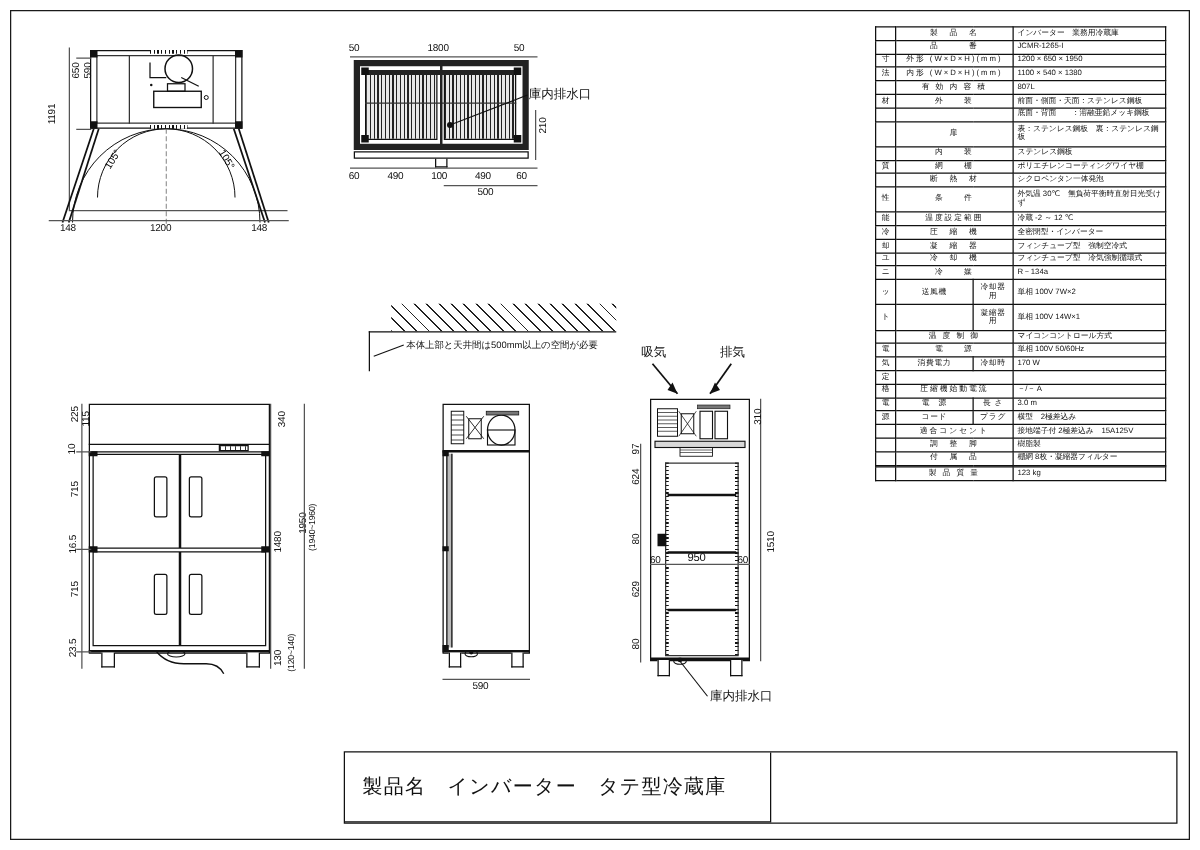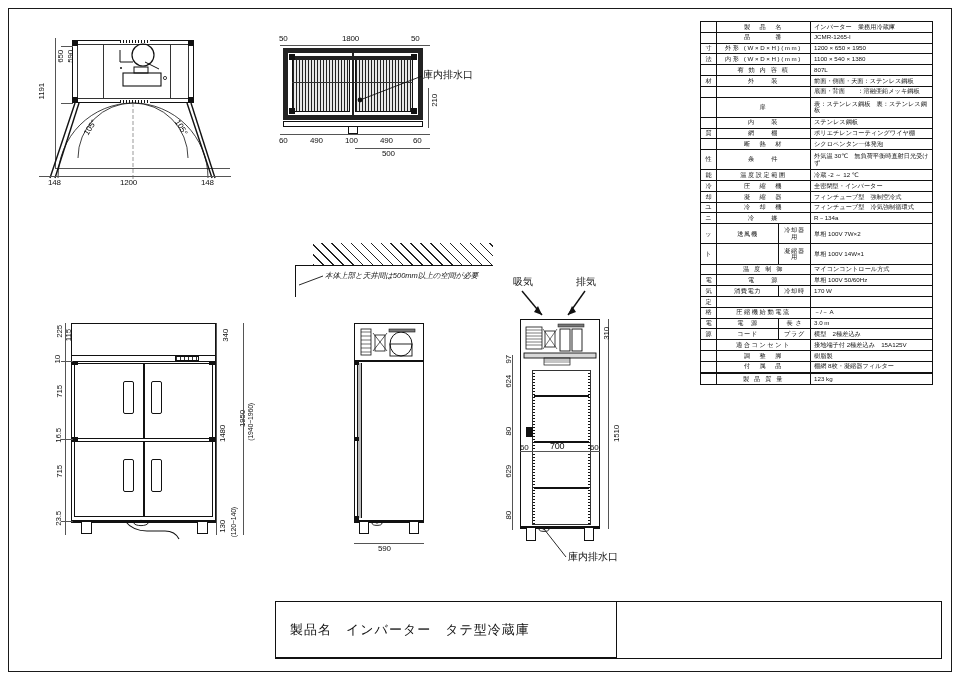--- a/index.html
+++ b/index.html
@@ -23,21 +23,21 @@
     line-height:1.05;vertical-align:middle;}
   #spec td.c{text-align:center;letter-spacing:1.6px;}
   #spec td.c2{text-align:center;letter-spacing:0.6px;}
   #spec td.l{text-align:left;padding-left:3px;letter-spacing:0px;}
   #spec td.vert{text-align:center;font-size:6.2px;letter-spacing:0;}
 
   
   #title{position:absolute;left:275px;top:601px;width:667px;height:58px;
      border:1.4px solid #111;box-sizing:border-box;display:flex;}
   #tb-names{flex:0 0 340px;display:flex;flex-direction:column;border-right:1.2px solid #111;}
-  #tb-names > div{flex:1;display:flex;align-items:center;padding-left:14px;font-size:13px;color:#111;letter-spacing:1px;}
+  #tb-names > div{flex:1;display:flex;align-items:center;padding-left:14px;font-size:16px;color:#111;letter-spacing:1px;}
   #tb-names > div:first-child{border-bottom:1.2px solid #111;}
   #tb-date{flex:0 0 60px;display:flex;align-items:center;justify-content:center;
      font-size:11px;color:#111;border-right:1.2px solid #111;}
   #tb-co{flex:1;display:flex;align-items:center;padding-left:14px;gap:10px;}
   #tb-co .coname{font-size:15px;color:#111;letter-spacing:1px;font-weight:bold;}
 
   .logo{width:34px;height:34px;border-radius:50%;position:relative;overflow:hidden;
      background:linear-gradient(90deg,#0b63b0 0 50%,#2a9d3c 50% 100%);}
   .logo .txt{position:absolute;left:0;top:0;width:100%;height:100%;
      display:flex;align-items:center;justify-content:center;color:#fff;
@@ -150,21 +150,21 @@
     <div class="ln hl" style="left:10px;top:104px;width:150px;background:#555;"></div>
     <div class="dim abs" style="left:9px;top:106px;">60</div>
     <div class="dim abs" style="left:40px;top:106px;">490</div>
     <div class="dim abs" style="left:75px;top:106px;">100</div>
     <div class="dim abs" style="left:110px;top:106px;">490</div>
     <div class="dim abs" style="left:143px;top:106px;">60</div>
     <div class="ln hl" style="left:85px;top:118px;width:75px;background:#555;"></div>
     <div class="dim abs" style="left:112px;top:119px;">500</div>
   </div>
 
-  <div class="abs" style="left:295px;top:243px;width:230px;height:55px;font-style:italic;">
+  <div class="abs" style="left:295px;top:243px;width:230px;height:55px;">
     <div class="hatch" style="left:18px;top:0px;width:180px;height:22px;"></div>
     <div class="ln hl" style="left:0px;top:22px;width:198px;background:#111;"></div>
     <div class="ln vl" style="left:0px;top:22px;height:32px;background:#111;"></div>
     <svg class="abs" style="left:0;top:0;" width="230" height="55">
       <path d="M4 42 L28 33" stroke="#111" stroke-width="0.9" fill="none"></path>
     </svg>
     <div class="lblsm abs" style="left:30px;top:28px;">本体上部と天井間は500mm以上の空間が必要</div>
   </div>
 
   <div class="abs" style="left:25px;top:315px;width:245px;height:245px;">
@@ -302,21 +302,21 @@
 
     <div class="ln vl" style="left:22px;top:80px;height:175px;background:#555;"></div>
     <div class="dimv abs" style="left:14px;top:80px;">97</div>
     <div class="dimv abs" style="left:14px;top:100px;">624</div>
     <div class="dimv abs" style="left:14px;top:152px;">80</div>
     <div class="dimv abs" style="left:14px;top:190px;">629</div>
     <div class="dimv abs" style="left:14px;top:236px;">80</div>
 
     <div class="ln hl" style="left:30px;top:176px;width:80px;background:#555;"></div>
     <div class="dim abs" style="left:30px;top:168px;">60</div>
-    <div class="dim abs" style="left:60px;top:166px;font-size:9px;">700</div>
+    <div class="dim abs" style="left:60px;top:166px;font-size:9px;">950</div>
     <div class="dim abs" style="left:100px;top:168px;">60</div>
   </div>
 
   <div id="spec">
     <table>
       <colgroup>
         <col style="width:16px">
           <col style="width:62px">
           <col style="width:32px">
           <col style="width:122px">

